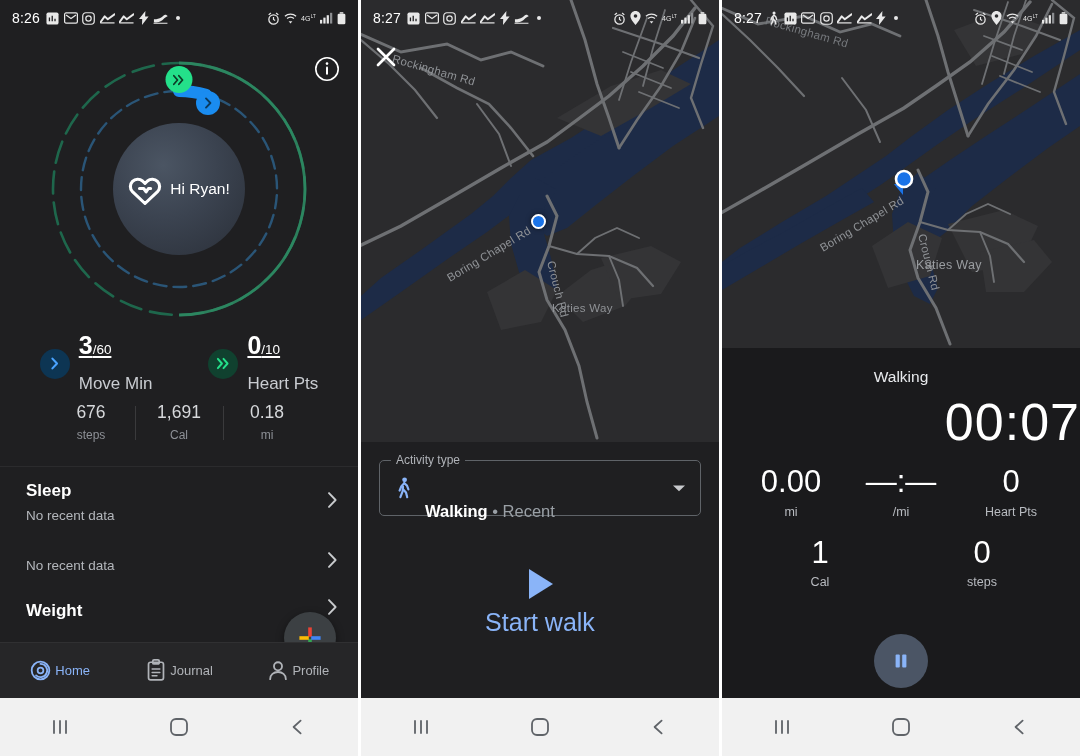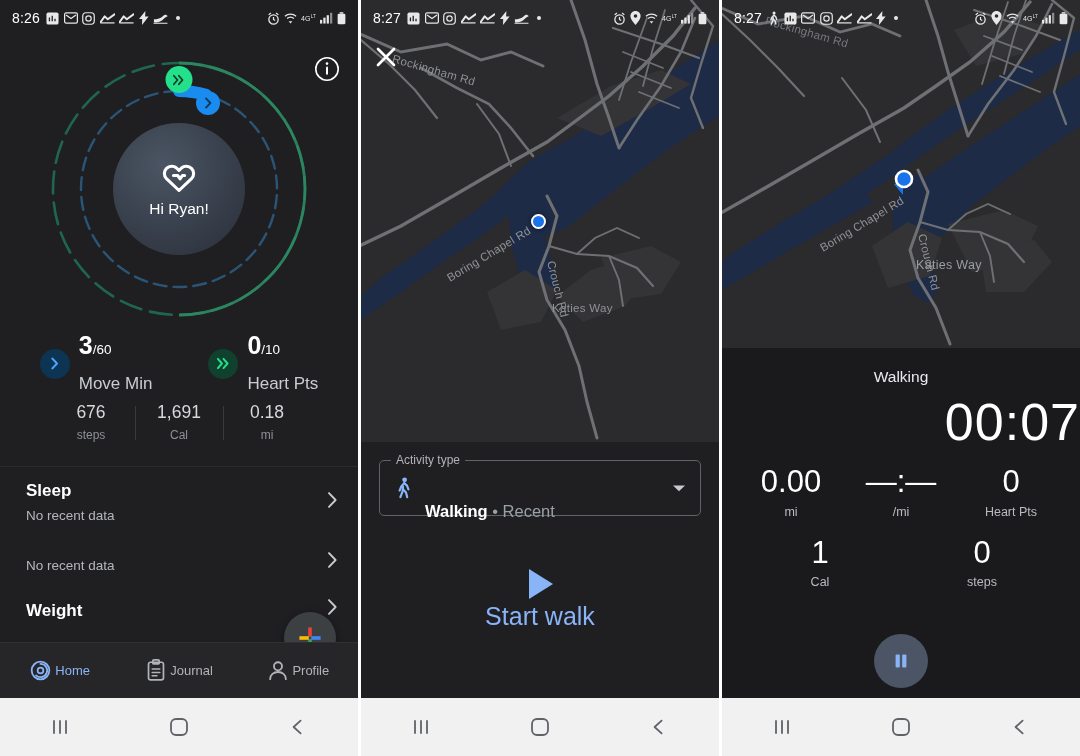--- a/index.html
+++ b/index.html
@@ -32,35 +32,35 @@
     position:absolute; top:56px; right:18px; width:26px;height:26px;
     z-index:20;
   }
   .rings-wrap{
     position:absolute; top:44px; left:0; right:0; height:290px;
     display:flex; align-items:center; justify-content:center;
   }
   .heart-center{
     position:absolute; width:132px;height:132px; border-radius:50%;
     background:radial-gradient(circle at 38% 32%, #4b5563 0%, #3b4350 45%, #2a2f38 100%);
-    display:flex; flex-direction:column; align-items:center; justify-content:center;
+    display:flex; flex-direction:row; align-items:center; justify-content:center;
     gap:8px;
   }
   .hi-text{ color:#fff; font-size:15.5px; }
 
   .goal-row{
     position:absolute; top:333px; left:0; right:0;
     display:flex; justify-content:center; gap:56px;
   }
   .goal{ display:flex; align-items:center; gap:9px; }
   .goal-badge{ width:30px;height:30px;border-radius:50%;display:flex;align-items:center;justify-content:center;}
   .goal-badge.blue{ background:#0d3553; }
   .goal-badge.green{ background:#10412f; }
   .goal-txt{ display:flex; flex-direction:column; }
-  .goal-num{ color:#fff; font-size:25px; font-weight:400; line-height:1; }
+  .goal-num{ color:#fff; font-size:25px; font-weight:400; line-height:1;text-decoration:underline; }
   .goal-num span{ font-size:13.5px; color:#fff; }
   .goal-lbl{ color:#c9ccd1; font-size:17px; margin-top:16px; }
 
   .mini-row{
     position:absolute; top:402px; left:0; right:0;
     display:flex; justify-content:center;
   }
   .mini{ width:88px; text-align:center; position:relative; }
   .mini + .mini::before{
     content:""; position:absolute; left:0; top:4px; width:1px; height:34px; background:#3a3a3c;
@@ -118,21 +118,21 @@
   }
   .field-legend{
     position:absolute; top:-8px; left:11px; background:#1f1f21; padding:0 5px;
     color:#b0b3b8; font-size:12px;
   }
   .field-val{ color:#fff; font-size:16.5px; font-weight:bold; margin-left:12px;margin-top:46px; }
   .field-val .dim{ color:#9aa0a6; font-weight:normal; }
   .caret{ position:absolute; right:14px; top:50%; transform:translateY(-50%); }
   .startwalk{
     position:absolute; left:0; right:0; top:124px;
-    display:flex; flex-direction:column; align-items:center; 
+    display:flex; flex-direction:column; align-items:center; gap:6px;
   }
   .sw-label{ color:#8ab4f8; font-size:25px; }
 
   
   .track{ position:absolute; left:0; right:0; bottom:58px; top:348px; background:#1a1a1c; z-index:20; }
   .track-title{ text-align:center; color:#e8eaed; font-size:15.5px; padding-top:20px; }
   .track-timer{ text-align:right; color:#fff; font-size:52px; font-weight:300; letter-spacing:1px; margin-top:6px; }
   .trow{ display:flex; justify-content:center; margin-top:14px; }
   .tcell{ width:110px; text-align:center; }
   .tval{ color:#fff; font-size:31px; font-weight:300; line-height:1.05; }

